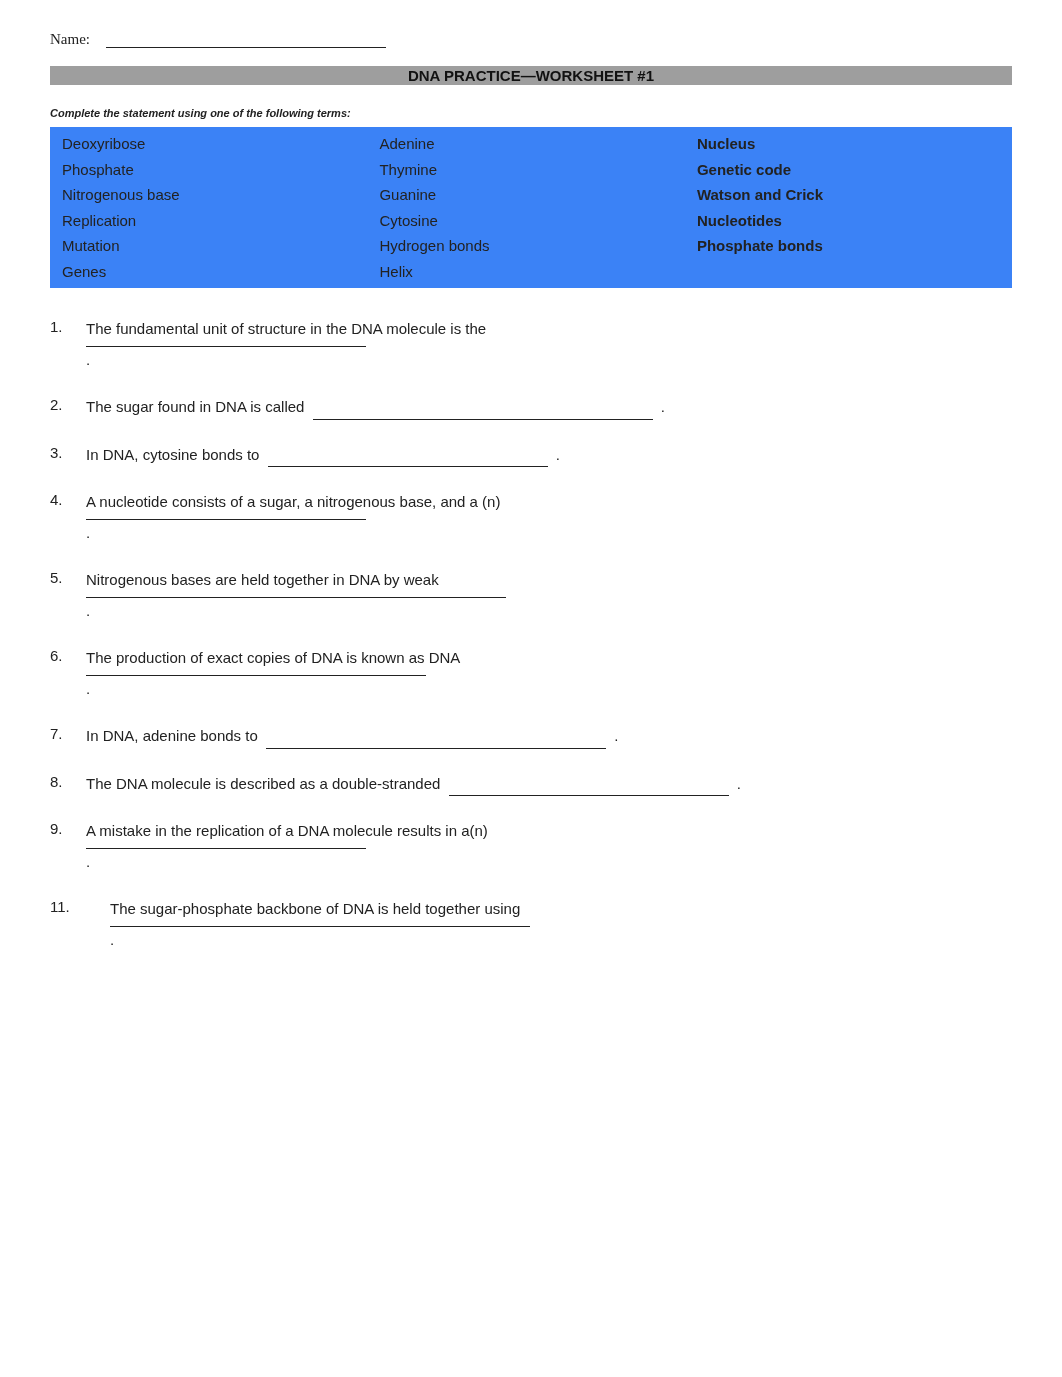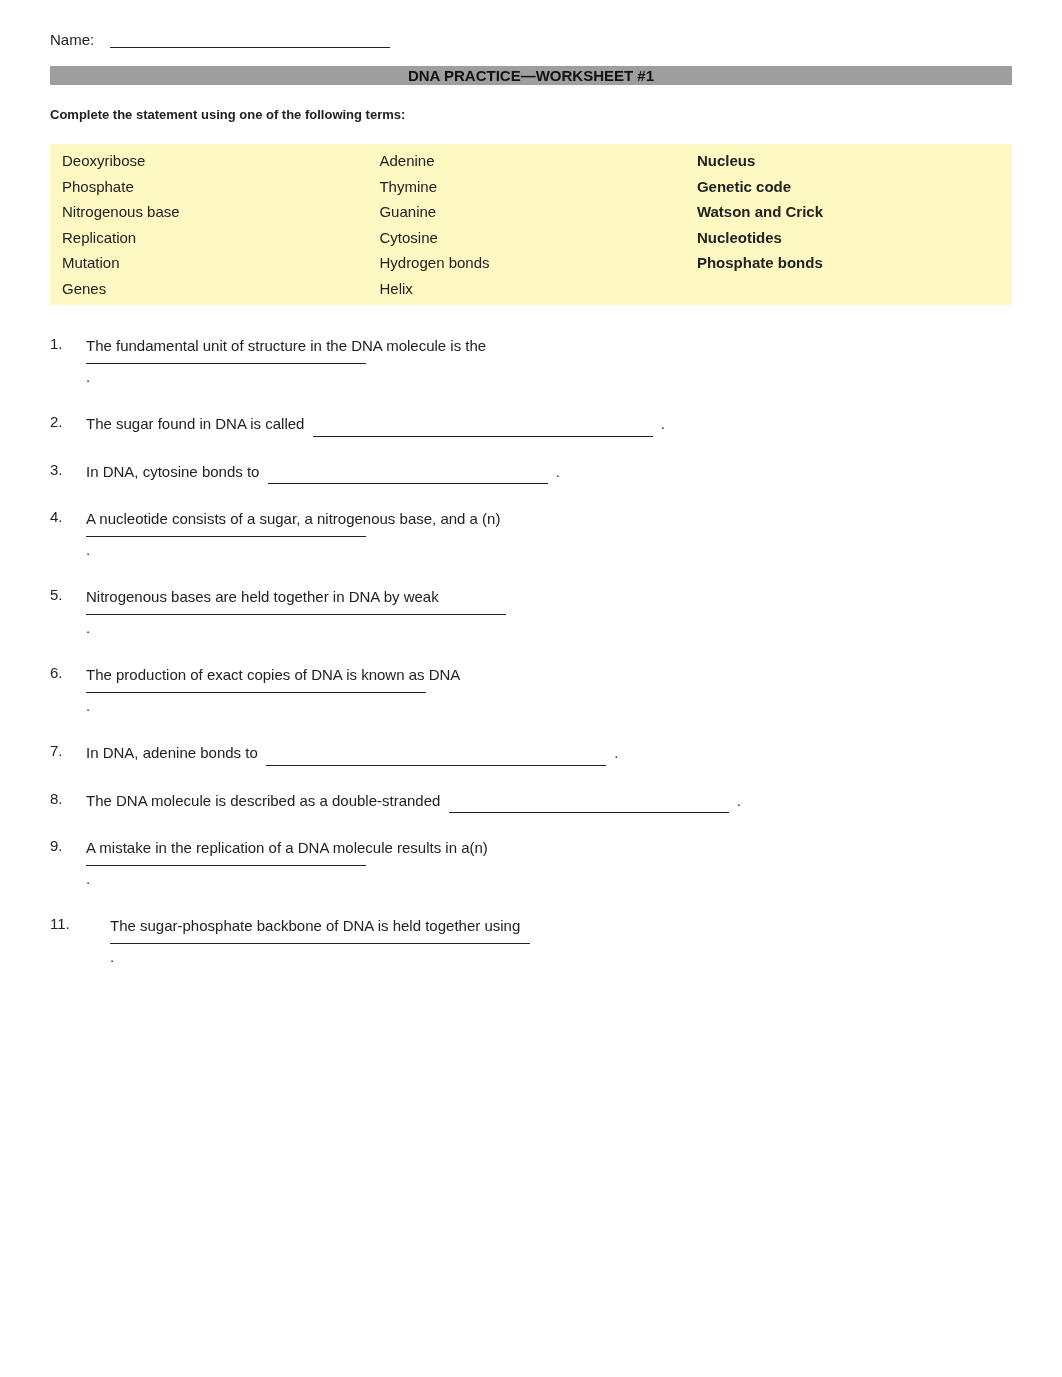--- a/index.html
+++ b/index.html
@@ -20,20 +20,21 @@
 
     .name-line {
       display: flex;
       align-items: center;
       margin-bottom: 18px;
       font-size: 15px;
     }
 
     .name-line span {
       margin-right: 16px;
+      font-family: Liberation Serif, serif;
     }
 
     .name-underline {
       border-bottom: 1px solid #222;
       width: 280px;
       display: inline-block;
       height: 18px;
     }
 
     .title-bar {
@@ -44,29 +45,30 @@
     }
 
     .title-bar span {
       font-weight: bold;
       font-size: 15px;
       color: #111;
     }
 
     .instruction {
       font-weight: bold;
-      font-size: 13px;
-      margin-bottom: 22px;
+      font-size: 11px;
+      margin-bottom: 8px;
+      font-style: italic;
     }
 
     .terms-table {
       width: 100%;
       border-collapse: collapse;
       margin-bottom: 28px;
-      background-color: #fef9c3;
+      background-color: #3b82f6;
       padding-left: 46px;
     }
 
     .terms-table td {
       padding: 4px 12px;
       vertical-align: top;
       font-size: 15px;
       line-height: 1.7;
     }
 

